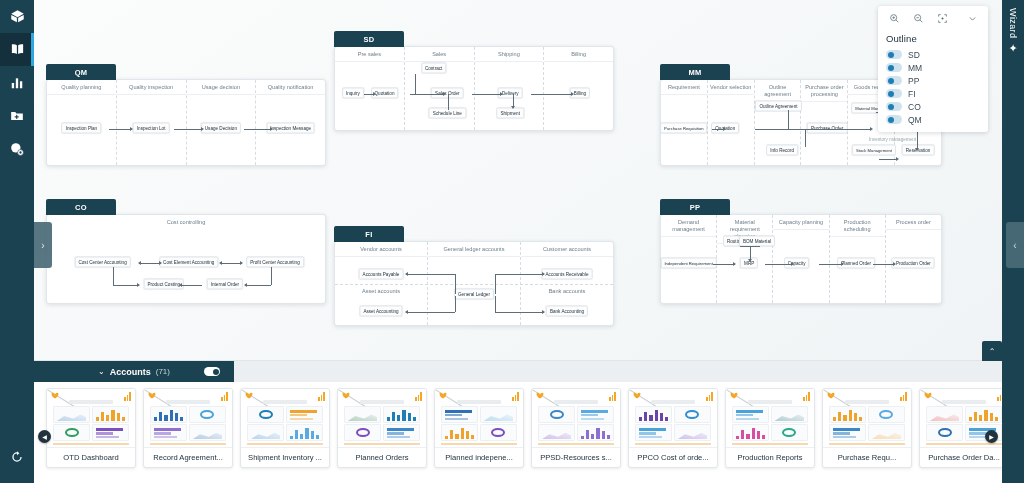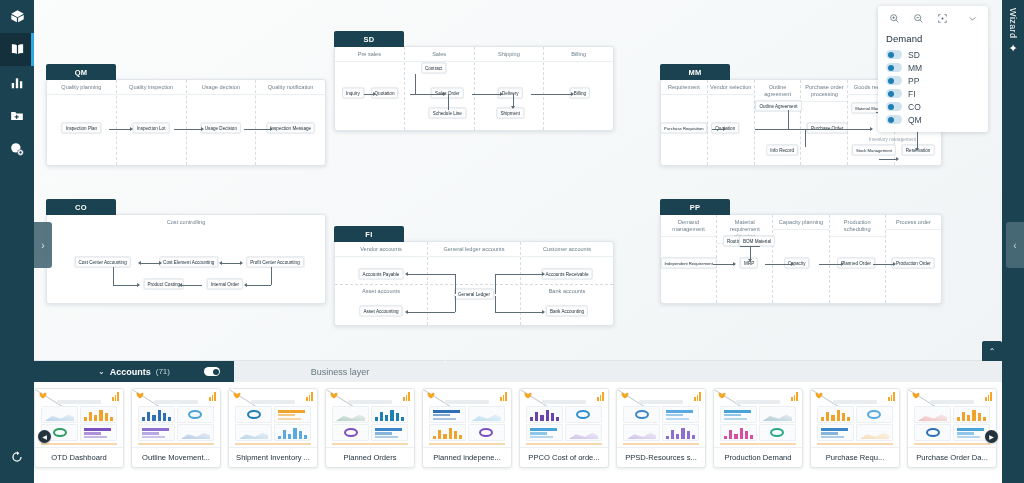--- a/index.html
+++ b/index.html
@@ -138,21 +138,21 @@
     content:""; position:absolute; right:1.5px; top:1.5px; width:6px; height:6px;
     border-radius:50%; background:#1b4251;
   }
   .tab.biz {
     width:212px; background:#eceff1; color:#65767f;
     border-radius:0 3px 0 0;
   }
   .tabbar-rest { flex:1; background:#eceff1; }
 
   .cards-wrap { position:relative; height:102px; padding:6px 0 0 0; overflow:hidden; }
-  .cards { display:flex; gap:7px; padding-left:0; }
+  .cards { display:flex; gap:7px; padding-left:12px; }
   .card {
     width:90px; flex:none; background:#ffffff; border:1px solid #e2e7ea; border-radius:3px;
     box-shadow:0 1px 3px rgba(30,50,65,.10); overflow:hidden; cursor:pointer;
   }
   .thumb { position:relative; height:58px; background:#ffffff; padding:3px; overflow:hidden; }
   .thumb .corner-lines { position:absolute; inset:0; }
   .thumb .corner-lines i {
     position:absolute; width:34px; height:1px; background:#c9ced2; transform-origin:left center;
   }
   .qlik {
@@ -506,21 +506,21 @@
             <circle cx="10" cy="10" r="1.8" fill="#4c6570" stroke="none"></circle>
           </svg>
       </div>
       <div class="sp"></div>
       <div class="tbtn">
         <svg width="11" height="11" viewBox="0 0 20 20">
             <path d="M5 8l5 5 5-5"></path>
           </svg>
       </div>
     </div>
-    <div class="mod-title">Demand</div>
+    <div class="mod-title">Outline</div>
     <div class="mod-row">
       <span class="toggle"></span>
       <span class="mod-label">SD</span>
     </div>
     <div class="mod-row">
       <span class="toggle"></span>
       <span class="mod-label">MM</span>
     </div>
     <div class="mod-row">
       <span class="toggle"></span>
@@ -545,23 +545,20 @@
     <span class="wizard-star">✦</span>
   </div>
 
   <div class="bottom">
     <div class="tabbar">
       <div class="tab reports">
         <span class="chev">⌄</span>
         <span>Accounts</span>
         <span class="count">(71)</span>
         <span class="pill"></span>
-      </div>
-      <div class="tab biz">
-        <span>Business layer</span>
       </div>
       <div class="tabbar-rest"></div>
       <div class="collapse-btn">
         <span>⌃</span>
       </div>
     </div>
 
     <div class="cards-wrap">
       <div class="nav-btn prev">
         <span>◀</span>
@@ -657,21 +654,21 @@
                       <div class="sh" style="left:30%;top:18%;width:40%;height:62%;border-radius:50%;border:2.2px solid #4aa3d8;box-sizing:border-box;"></div>
                     </div>
                     <div class="mc">
                       <div class="sh" style="left:8%;bottom:6%;width:84%;height:55%;background:linear-gradient(to top right,#2f6fb555,#2f6fb511);clip-path:polygon(0 100%,25% 40%,55% 70%,80% 20%,100% 55%,100% 100%);"></div>
                     </div>
                   </div>
                 </div>
                 <div class="mfoot"></div>
               </div>
             </div>
-            <div class="card-label">Outline Movement...</div>
+            <div class="card-label">Record Agreement...</div>
           </div>
           <div class="card">
             <div class="thumb">
               <div class="corner-lines">
                 <i style="left:0;top:0;transform:rotate(32deg);"></i>
                 <i style="right:0;top:0;transform:rotate(148deg);transform-origin:right center;"></i>
               </div>
               <div class="qlik">
                 <svg width="10" height="8" viewBox="0 0 20 16">
                   <path d="M2 2c2-1.5 5 0 6 4 1-4 4-5.5 6-4 2 1.5 1 7-6 11C1 9 0 3.5 2 2z" fill="#f5a623"></path>
@@ -824,20 +821,68 @@
               <div class="sheet-bar">
                 <b style="height:40%"></b>
                 <b style="height:70%"></b>
                 <b style="height:100%"></b>
               </div>
               <div class="mini">
                 <div class="mtitle"></div>
                 <div class="mgrid">
                   <div class="mcol">
                     <div class="mc">
+                      <div class="sh" style="left:30%;top:18%;width:40%;height:62%;border-radius:50%;border:2.2px solid #3a86c8;box-sizing:border-box;"></div>
+                    </div>
+                    <div class="mc">
+                      <div class="sh" style="left:8%;bottom:6%;width:84%;height:55%;background:linear-gradient(to top right,#7b4fbf55,#7b4fbf11);clip-path:polygon(0 100%,25% 40%,55% 70%,80% 20%,100% 55%,100% 100%);"></div>
+                    </div>
+                  </div>
+                  <div class="mcol">
+                    <div class="mc">
+                      <div class="sh" style="left:8%;top:22%;width:78%;height:16%;background:#5aa9e0;"></div>
+                      <div class="sh" style="left:8%;top:48%;width:50%;height:16%;background:#5aa9e099;"></div>
+                      <div class="sh" style="left:8%;top:72%;width:66%;height:14%;background:#5aa9e066;"></div>
+                    </div>
+                    <div class="mc">
+                      <div class="sh" style="left:8%;bottom:8%;width:9%;height:22%;background:#8e6fd0;"></div>
+                      <div class="sh" style="left:23%;bottom:8%;width:9%;height:59%;background:#8e6fd0;"></div>
+                      <div class="sh" style="left:38%;bottom:8%;width:9%;height:36%;background:#8e6fd0;"></div>
+                      <div class="sh" style="left:53%;bottom:8%;width:9%;height:73%;background:#8e6fd0;"></div>
+                      <div class="sh" style="left:68%;bottom:8%;width:9%;height:50%;background:#8e6fd0;"></div>
+                      <div class="sh" style="left:83%;bottom:8%;width:9%;height:27%;background:#8e6fd0;"></div>
+                    </div>
+                  </div>
+                </div>
+                <div class="mfoot"></div>
+              </div>
+            </div>
+            <div class="card-label">PPSD-Resources s...</div>
+          </div>
+          <div class="card">
+            <div class="thumb">
+              <div class="corner-lines">
+                <i style="left:0;top:0;transform:rotate(32deg);"></i>
+                <i style="right:0;top:0;transform:rotate(148deg);transform-origin:right center;"></i>
+              </div>
+              <div class="qlik">
+                <svg width="10" height="8" viewBox="0 0 20 16">
+                  <path d="M2 2c2-1.5 5 0 6 4 1-4 4-5.5 6-4 2 1.5 1 7-6 11C1 9 0 3.5 2 2z" fill="#f5a623"></path>
+                </svg>
+              </div>
+              <div class="sheet-bar">
+                <b style="height:40%"></b>
+                <b style="height:70%"></b>
+                <b style="height:100%"></b>
+              </div>
+              <div class="mini">
+                <div class="mtitle"></div>
+                <div class="mgrid">
+                  <div class="mcol">
+                    <div class="mc">
                       <div class="sh" style="left:8%;bottom:8%;width:9%;height:22%;background:#6a45a8;"></div>
                       <div class="sh" style="left:23%;bottom:8%;width:9%;height:59%;background:#6a45a8;"></div>
                       <div class="sh" style="left:38%;bottom:8%;width:9%;height:36%;background:#6a45a8;"></div>
                       <div class="sh" style="left:53%;bottom:8%;width:9%;height:73%;background:#6a45a8;"></div>
                       <div class="sh" style="left:68%;bottom:8%;width:9%;height:50%;background:#6a45a8;"></div>
                       <div class="sh" style="left:83%;bottom:8%;width:9%;height:27%;background:#6a45a8;"></div>
                     </div>
                     <div class="mc">
                       <div class="sh" style="left:8%;top:22%;width:78%;height:16%;background:#4aa3d8;"></div>
                       <div class="sh" style="left:8%;top:48%;width:50%;height:16%;background:#4aa3d899;"></div>
@@ -872,68 +917,20 @@
               <div class="sheet-bar">
                 <b style="height:40%"></b>
                 <b style="height:70%"></b>
                 <b style="height:100%"></b>
               </div>
               <div class="mini">
                 <div class="mtitle"></div>
                 <div class="mgrid">
                   <div class="mcol">
                     <div class="mc">
-                      <div class="sh" style="left:30%;top:18%;width:40%;height:62%;border-radius:50%;border:2.2px solid #3a86c8;box-sizing:border-box;"></div>
-                    </div>
-                    <div class="mc">
-                      <div class="sh" style="left:8%;bottom:6%;width:84%;height:55%;background:linear-gradient(to top right,#7b4fbf55,#7b4fbf11);clip-path:polygon(0 100%,25% 40%,55% 70%,80% 20%,100% 55%,100% 100%);"></div>
-                    </div>
-                  </div>
-                  <div class="mcol">
-                    <div class="mc">
-                      <div class="sh" style="left:8%;top:22%;width:78%;height:16%;background:#5aa9e0;"></div>
-                      <div class="sh" style="left:8%;top:48%;width:50%;height:16%;background:#5aa9e099;"></div>
-                      <div class="sh" style="left:8%;top:72%;width:66%;height:14%;background:#5aa9e066;"></div>
-                    </div>
-                    <div class="mc">
-                      <div class="sh" style="left:8%;bottom:8%;width:9%;height:22%;background:#8e6fd0;"></div>
-                      <div class="sh" style="left:23%;bottom:8%;width:9%;height:59%;background:#8e6fd0;"></div>
-                      <div class="sh" style="left:38%;bottom:8%;width:9%;height:36%;background:#8e6fd0;"></div>
-                      <div class="sh" style="left:53%;bottom:8%;width:9%;height:73%;background:#8e6fd0;"></div>
-                      <div class="sh" style="left:68%;bottom:8%;width:9%;height:50%;background:#8e6fd0;"></div>
-                      <div class="sh" style="left:83%;bottom:8%;width:9%;height:27%;background:#8e6fd0;"></div>
-                    </div>
-                  </div>
-                </div>
-                <div class="mfoot"></div>
-              </div>
-            </div>
-            <div class="card-label">PPSD-Resources s...</div>
-          </div>
-          <div class="card">
-            <div class="thumb">
-              <div class="corner-lines">
-                <i style="left:0;top:0;transform:rotate(32deg);"></i>
-                <i style="right:0;top:0;transform:rotate(148deg);transform-origin:right center;"></i>
-              </div>
-              <div class="qlik">
-                <svg width="10" height="8" viewBox="0 0 20 16">
-                  <path d="M2 2c2-1.5 5 0 6 4 1-4 4-5.5 6-4 2 1.5 1 7-6 11C1 9 0 3.5 2 2z" fill="#f5a623"></path>
-                </svg>
-              </div>
-              <div class="sheet-bar">
-                <b style="height:40%"></b>
-                <b style="height:70%"></b>
-                <b style="height:100%"></b>
-              </div>
-              <div class="mini">
-                <div class="mtitle"></div>
-                <div class="mgrid">
-                  <div class="mcol">
-                    <div class="mc">
                       <div class="sh" style="left:8%;top:22%;width:78%;height:16%;background:#4aa3d8;"></div>
                       <div class="sh" style="left:8%;top:48%;width:50%;height:16%;background:#4aa3d899;"></div>
                       <div class="sh" style="left:8%;top:72%;width:66%;height:14%;background:#4aa3d866;"></div>
                     </div>
                     <div class="mc">
                       <div class="sh" style="left:8%;bottom:8%;width:9%;height:22%;background:#d94fa0;"></div>
                       <div class="sh" style="left:23%;bottom:8%;width:9%;height:59%;background:#d94fa0;"></div>
                       <div class="sh" style="left:38%;bottom:8%;width:9%;height:36%;background:#d94fa0;"></div>
                       <div class="sh" style="left:53%;bottom:8%;width:9%;height:73%;background:#d94fa0;"></div>
                       <div class="sh" style="left:68%;bottom:8%;width:9%;height:50%;background:#d94fa0;"></div>
@@ -945,21 +942,21 @@
                       <div class="sh" style="left:8%;bottom:6%;width:84%;height:55%;background:linear-gradient(to top right,#1f6f8655,#1f6f8611);clip-path:polygon(0 100%,25% 40%,55% 70%,80% 20%,100% 55%,100% 100%);"></div>
                     </div>
                     <div class="mc">
                       <div class="sh" style="left:30%;top:18%;width:40%;height:62%;border-radius:50%;border:2.2px solid #2aa98a;box-sizing:border-box;"></div>
                     </div>
                   </div>
                 </div>
                 <div class="mfoot"></div>
               </div>
             </div>
-            <div class="card-label">Production Demand</div>
+            <div class="card-label">Production Reports</div>
           </div>
           <div class="card">
             <div class="thumb">
               <div class="corner-lines">
                 <i style="left:0;top:0;transform:rotate(32deg);"></i>
                 <i style="right:0;top:0;transform:rotate(148deg);transform-origin:right center;"></i>
               </div>
               <div class="qlik">
                 <svg width="10" height="8" viewBox="0 0 20 16">
                   <path d="M2 2c2-1.5 5 0 6 4 1-4 4-5.5 6-4 2 1.5 1 7-6 11C1 9 0 3.5 2 2z" fill="#f5a623"></path>

